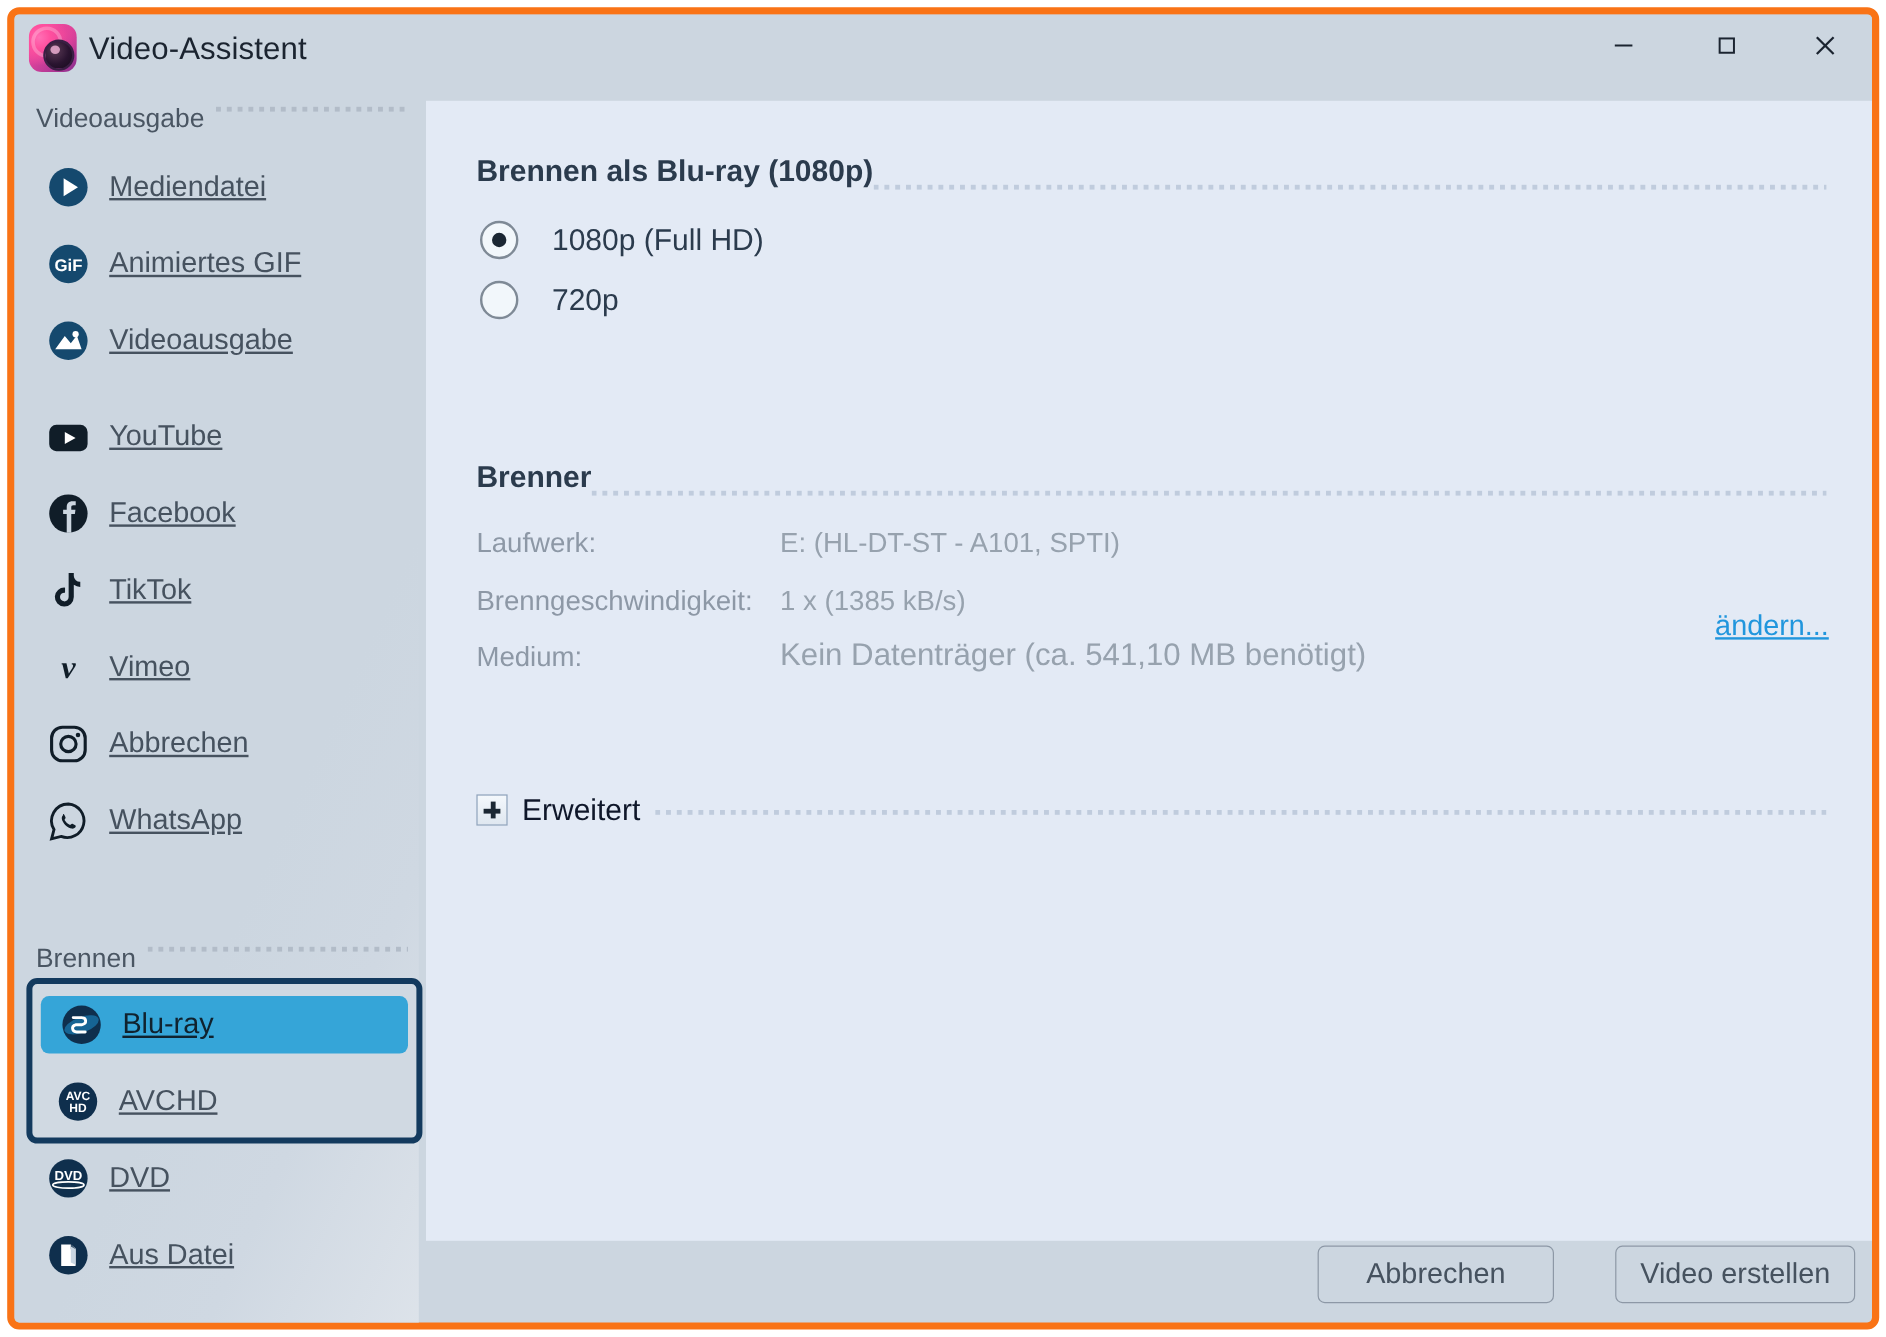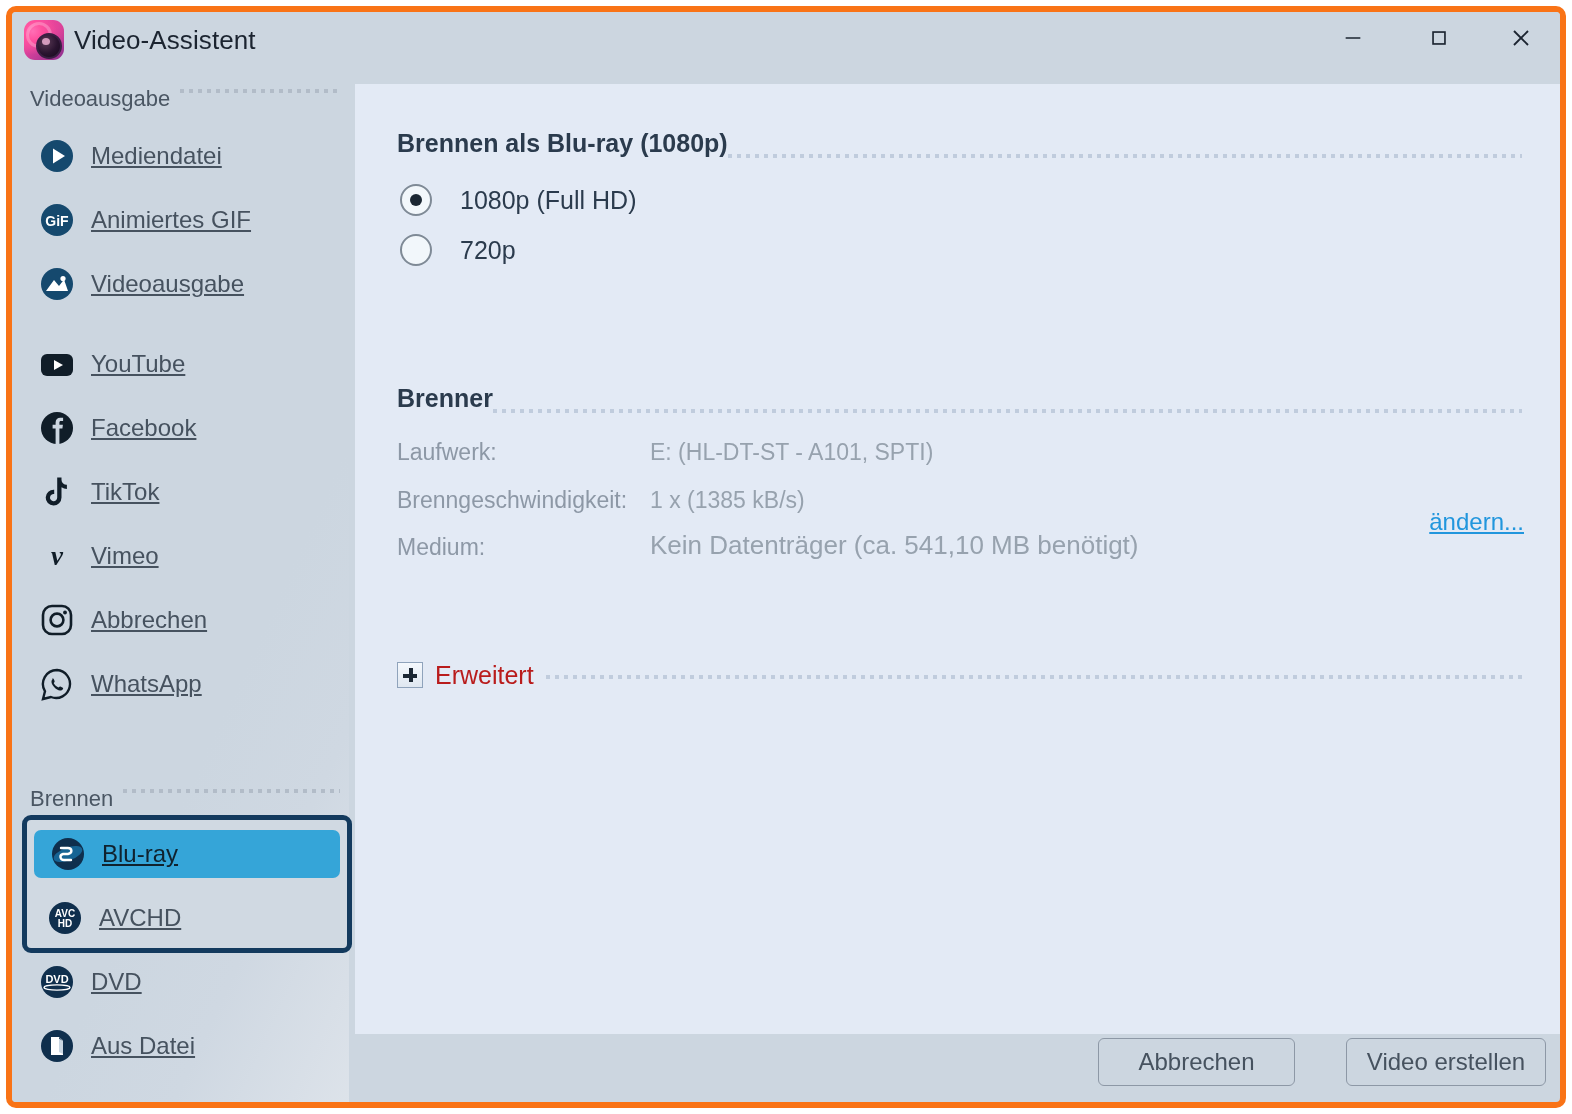--- a/index.html
+++ b/index.html
@@ -166,21 +166,21 @@
     width: 26px; height: 26px; flex: 0 0 26px;
     background: linear-gradient(180deg, #f4f8fc 0%, #dfe7f0 100%);
     border: 1px solid #8fa3bb;
     position: relative;
   }
   .plusbox::before, .plusbox::after {
     content: ""; position: absolute; background: #1b2733;
   }
   .plusbox::before { left: 5px; top: 11px; width: 14px; height: 4px; }
   .plusbox::after  { left: 11px; top: 5px; width: 4px; height: 14px; }
-  #adv-row .advlabel { font-size: 25px; color: #b91c1c; white-space: nowrap; }
+  #adv-row .advlabel { font-size: 25px; color: #0f172a; white-space: nowrap; }
 
   
   #footer { position: absolute; left: 0; bottom: 0; width: 100%; height: 80px; }
   .fbtn {
     position: absolute; top: 16px; height: 48px;
     background: #ccd6e0;
     border: 1px solid #8d98a6;
     border-radius: 6px;
     font-size: 24px; color: #46525f;
     display: flex; align-items: center; justify-content: center;

